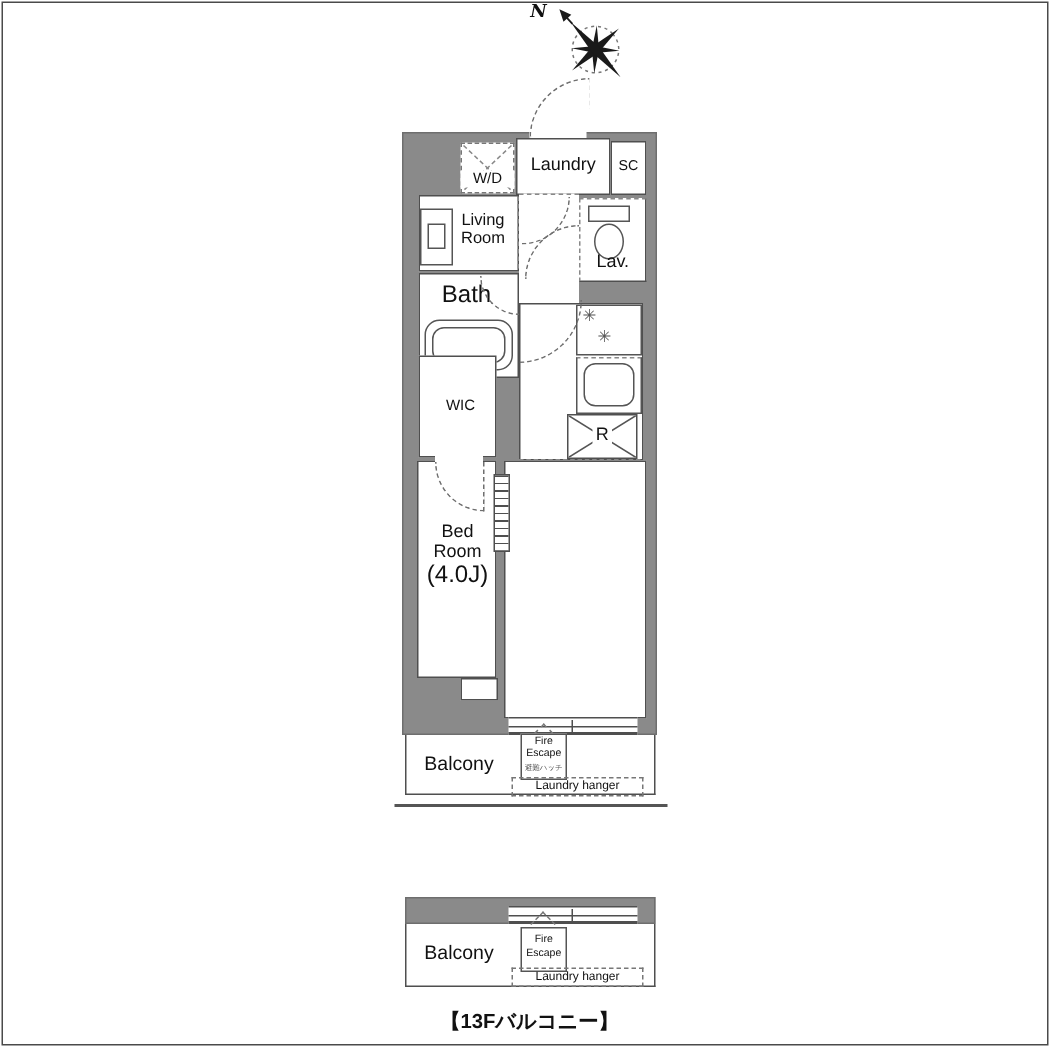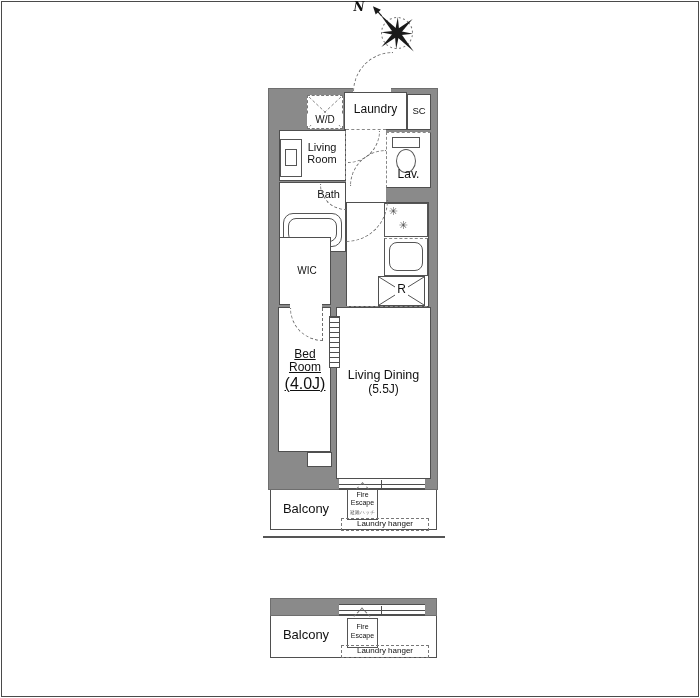--- a/index.html
+++ b/index.html
@@ -67,21 +67,21 @@
   </div>
 
   <div class="room open" style="left:346px;top:129px;width:40px;height:74px;background:#fff;"></div>
 
   <div class="room" style="left:386px;top:132px;width:45px;height:56px;border:1px solid #4f4f4f;border-left:1px dashed #888;border-top:1px dashed #888;"></div>
   <div class="icon" style="left:392px;top:137px;width:28px;height:11px;"></div>
   <div class="icon" style="left:396px;top:149px;width:20px;height:24px;border-radius:50%;"></div>
   <div class="lbl" style="left:386px;top:168px;width:45px;font-size:12px;background:transparent;">Lav.</div>
 
   <div class="room" style="left:279px;top:182px;width:67px;height:70px;"></div>
-  <div class="lbl" style="left:282px;top:188px;width:58px;font-size:11px;text-align:right;">Bath</div>
+  <div class="lbl" style="left:282px;top:188px;width:58px;font-size:16px;">Bath</div>
   <div class="icon" style="left:283px;top:213px;width:59px;height:34px;border-radius:10px;"></div>
   <div class="icon" style="left:288px;top:218px;width:49px;height:24px;border-radius:8px;"></div>
 
   <div class="room" style="left:279px;top:237px;width:52px;height:68px;"></div>
   <div class="lbl" style="left:279px;top:265px;width:56px;font-size:10px;">WIC</div>
 
   <div class="room" style="left:346px;top:202px;width:83px;height:105px;"></div>
   <div class="icon" style="left:384px;top:203px;width:44px;height:34px;"></div>
   <div class="lbl" style="left:386px;top:205px;width:14px;font-size:11px;color:#555;">✳</div>
   <div class="lbl" style="left:396px;top:219px;width:14px;font-size:11px;color:#555;">✳</div>
@@ -89,32 +89,28 @@
   <div class="icon" style="left:389px;top:242px;width:34px;height:29px;border-radius:8px;"></div>
 
   <div class="room" style="left:378px;top:276px;width:47px;height:30px;"></div>
   <svg class="abs" style="left:379px;top:277px;width:45px;height:28px" viewBox="0 0 45 28">
     <line x1="0" y1="0" x2="45" y2="28" stroke="#555" stroke-width="1"></line>
     <line x1="45" y1="0" x2="0" y2="28" stroke="#555" stroke-width="1"></line>
   </svg>
   <div class="lbl" style="left:378px;top:283px;width:47px;font-size:12px;"><span style="background:#fff;padding:0 2px;">R</span></div>
 
   <div class="room" style="left:278px;top:307px;width:53px;height:145px;"></div>
-  <div class="lbl" style="left:276px;top:348px;width:58px;font-size:12px;text-decoration:underline;">
+  <div class="lbl" style="left:276px;top:348px;width:58px;font-size:12px;">
     <span>Bed</span><br>
     <span>Room</span><br>
     <span style="font-size:16px;">(4.0J)</span>
   </div>
   <div class="room" style="left:307px;top:452px;width:25px;height:15px;"></div>
 
   <div class="room" style="left:336px;top:307px;width:95px;height:172px;"></div>
-  <div class="lbl" style="left:336px;top:368px;width:95px;font-size:12.5px;">
-    <span>Living Dining</span><br>
-    <span style="font-size:12px;">(5.5J)</span>
-  </div>
 
   <div class="hatch" style="left:329px;top:316px;width:11px;height:52px;"></div>
 
   <div class="erase" style="left:290px;top:303px;width:32px;height:6px;"></div>
 
   <div class="arc" style="left:353px;top:52px;width:40px;height:40px;border-left-width:1px;border-top-width:1px;border-top-left-radius:100% 100%;"></div>
   <div class="arc" style="left:348px;top:131px;width:32px;height:32px;border-bottom-width:1px;border-right-width:1px;border-bottom-right-radius:100% 100%;"></div>
   <div class="arc" style="left:350px;top:150px;width:36px;height:36px;border-top-width:1px;border-left-width:1px;border-top-left-radius:100% 100%;"></div>
   <div class="arc" style="left:346px;top:200px;width:42px;height:42px;border-bottom-width:1px;border-right-width:1px;border-bottom-right-radius:100% 100%;"></div>
   <div class="arc" style="left:320px;top:184px;width:26px;height:26px;border-left-width:1px;border-bottom-width:1px;border-bottom-left-radius:100% 100%;"></div>
@@ -152,13 +148,14 @@
   <div class="lbl" style="left:274px;top:628px;width:64px;font-size:13px;">Balcony</div>
   <div class="tri" style="left:356px;top:610px;width:12px;height:12px;"></div>
   <div class="icon" style="left:347px;top:618px;width:31px;height:30px;"></div>
   <div class="lbl" style="left:347px;top:623px;width:31px;font-size:7px;line-height:1.25;">
     <span>Fire</span><br>
     <span>Escape</span>
   </div>
   <div class="abs" style="left:341px;top:645px;width:88px;height:13px;border:1px dashed #777;"></div>
   <div class="lbl" style="left:341px;top:647px;width:88px;font-size:8px;">Laundry hanger</div>
 
+  <div class="lbl" style="left:268px;top:673px;width:170px;font-size:13.5px;font-weight:700;">【13Fバルコニー】</div>
 </div>
 
 </body></html>

